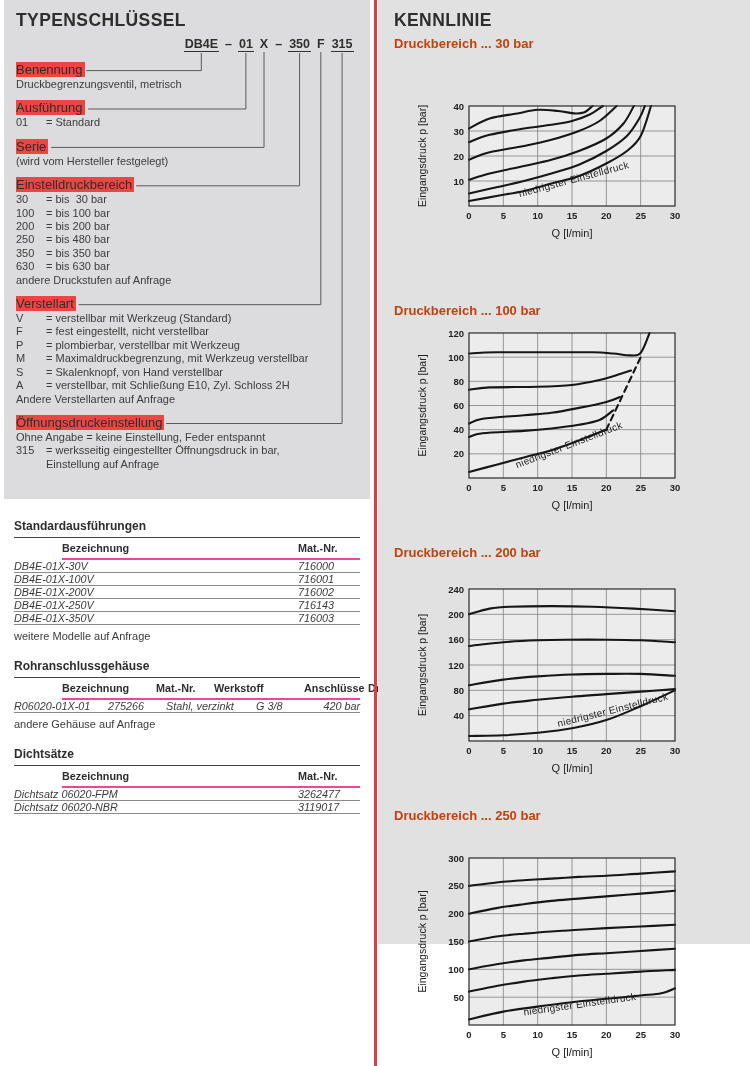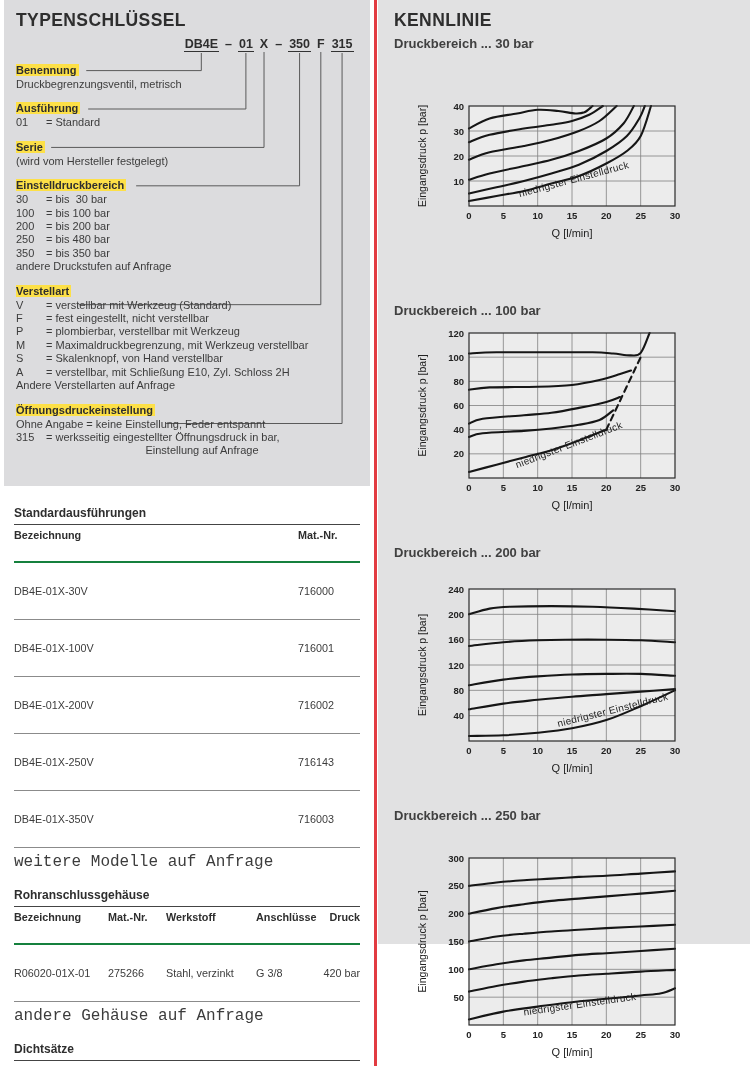--- a/index.html
+++ b/index.html
@@ -25,45 +25,45 @@
   }
   #connector-svg{position:absolute;left:0;top:0;pointer-events:none;overflow:visible;}
   .code-line{
     position:relative;z-index:2;text-align:right;font-weight:bold;font-size:12.5px;color:#2e2e2e;
     padding:4px 2px 1px 0;white-space:nowrap;
   }
   .code-seg{display:inline-block;margin:0 2.5px;padding:0 1px;}
   .code-seg.u{border-bottom:1.6px solid #333;}
   .tk-sections{position:relative;z-index:2;margin-top:6px;}
   .tk-section{margin-top:7px;}
-  .tk-label{font-weight:bold;font-size:11px;color:#2e2e2e;display:inline-block;background:#fde047;padding-right:2px;}
+  .tk-label{font-weight:normal;font-size:13px;color:#2e2e2e;display:inline-block;background:#ef4444;padding-right:2px;}
   .tk-row{display:grid;grid-template-columns:30px 1fr;font-size:11px;line-height:13.4px;color:#3c3c3c;}
   .tk-row .tk-val{white-space:pre-wrap;}
   .tk-row.full{display:block;}
-  .tk-row.indent{padding-left:30px;text-align:center;}
+  .tk-row.indent{padding-left:30px;}
 
   
   .tables-wrap{padding:18px 10px 0 10px;background:#fff;}
   .tbl{margin-bottom:15px;}
   .tbl-title{
     font-size:12px;font-weight:bold;color:#2e2e2e;
     padding:2px 0 4px 0;border-bottom:1.5px solid #444;
   }
   .tbl-header,.tbl-row{display:grid;align-items:baseline;font-size:10.8px;white-space:nowrap;}
-  .tbl-header{font-weight:bold;color:#2e2e2e;padding:4px 0 20px 0;border-bottom:2px solid #15803d;}
-  .tbl-row{color:#3c3c3c;padding:22px 0;border-bottom:1.1px solid #8b8b8b;}
-  .tbl-footer{font-size:16px;color:#3c3c3c;padding:5px 0 0 0;font-family:Liberation Mono, monospace;}
+  .tbl-header{font-weight:bold;color:#2e2e2e;padding:4px 0 4px 0;border-bottom:2px solid #ec4899;margin-left:48px;}
+  .tbl-row{color:#3c3c3c;padding:0 0;border-bottom:1.1px solid #8b8b8b;font-style:italic;}
+  .tbl-footer{font-size:11px;color:#3c3c3c;padding:5px 0 0 0;}
   .cell-r{text-align:right;}
   .cols2{grid-template-columns:1fr 62px;}
   .cols5{grid-template-columns:94px 58px 90px 64px 1fr;}
 
   
   .right-title{position:absolute;left:16px;top:10px;font-size:17.5px;font-weight:bold;color:#2e2e2e;letter-spacing:.4px;margin:0;}
   .chart-block{position:absolute;left:16px;width:350px;}
-  .chart-title{font-size:13px;font-weight:bold;color:#404040;line-height:16px;}
+  .chart-title{font-size:13px;font-weight:bold;color:#c2410c;line-height:16px;}
   .chart-svg{display:block;margin-left:17px;}
 </style>
 </head>
 <body>
 
 <div class="left-col">
   <div class="tk-box" id="tk-box">
     <h1 class="big-title">TYPENSCHLÜSSEL</h1>
     <svg id="connector-svg" width="366" height="485.125">
         <path d="M 82.25 70.6 H 197.3125 V 53" fill="none" stroke="#5a5a5a" stroke-width="1"></path>
@@ -89,20 +89,23 @@
             <span class="tk-val">= bis 100 bar</span>
           </div><div class="tk-row">
             <span>200</span>
             <span class="tk-val">= bis 200 bar</span>
           </div><div class="tk-row">
             <span>250</span>
             <span class="tk-val">= bis 480 bar</span>
           </div><div class="tk-row">
             <span>350</span>
             <span class="tk-val">= bis 350 bar</span>
+          </div><div class="tk-row">
+            <span>630</span>
+            <span class="tk-val">= bis 630 bar</span>
           </div><div class="tk-row full"><span class="tk-val">andere Druckstufen auf Anfrage</span></div></div>
         <div class="tk-section"><span class="tk-label">Verstellart</span><div class="tk-row">
             <span>V</span>
             <span class="tk-val">= verstellbar mit Werkzeug (Standard)</span>
           </div><div class="tk-row">
             <span>F</span>
             <span class="tk-val">= fest eingestellt, nicht verstellbar</span>
           </div><div class="tk-row">
             <span>P</span>
             <span class="tk-val">= plombierbar, verstellbar mit Werkzeug</span>
@@ -173,20 +176,21 @@
         <div class="tbl-title">Dichtsätze</div>
         <div class="tbl-header cols2">
           <span>Bezeichnung</span>
           <span>Mat.-Nr.</span>
         </div>
         <div class="tbl-row cols2">
           <span>Dichtsatz 06020-FPM</span>
           <span>3262477</span>
         </div>
         <div class="tbl-row cols2">
+          <span>Dichtsatz 06020-NBR</span>
           <span>3119017</span>
         </div>
       </div>
     </div>
 </div>
 
 <div class="divider"></div>
 
 <div class="right-col">
   <h1 class="right-title">KENNLINIE</h1>

